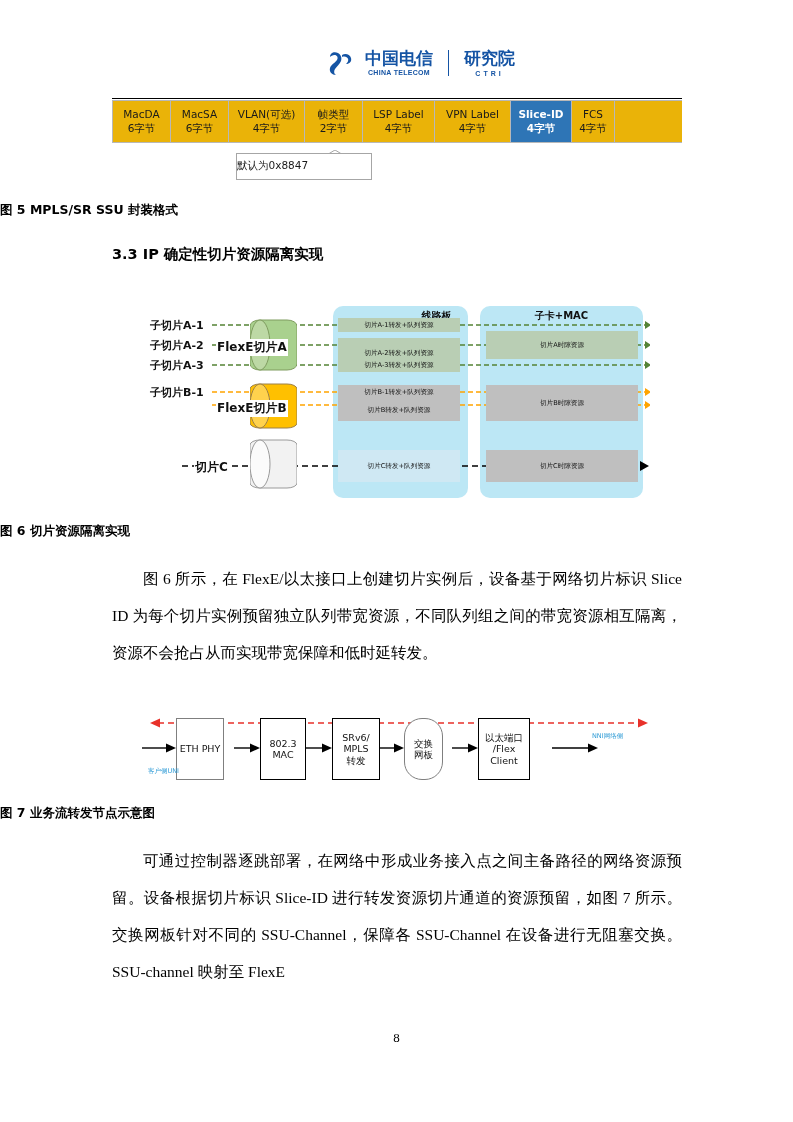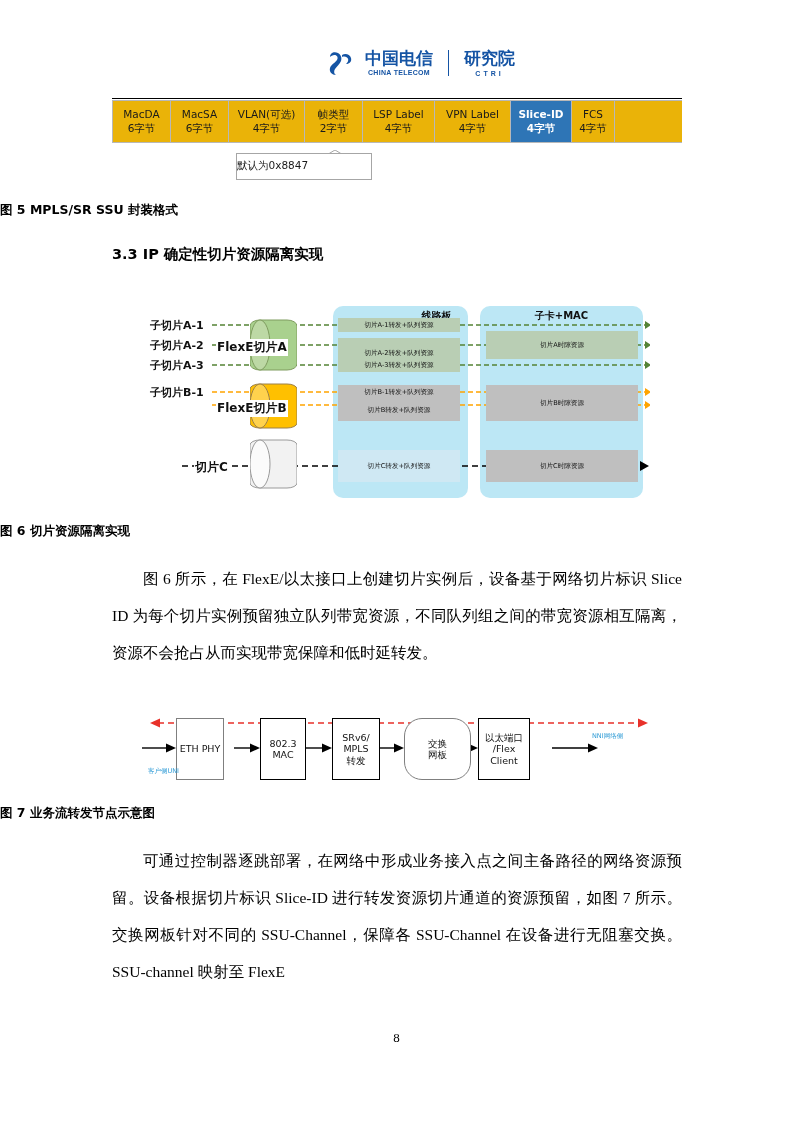--- a/index.html
+++ b/index.html
@@ -416,21 +416,21 @@
     <polygon points="338,36 328,31.5 328,40.5" fill="#000"></polygon>
     <polygon points="458,36 448,31.5 448,40.5" fill="#000"></polygon>
   </svg>
 
   <div class="fig7 fbox gray" style="position:absolute;left:36px; top:6px; width:48px; height:62px;">ETH PHY</div>
   <div class="fig7 fbox" style="position:absolute;left:120px; top:6px; width:46px; height:62px; white-space:pre-line;">802.3
 MAC</div>
   <div class="fig7 fbox" style="position:absolute;left:192px; top:6px; width:48px; height:62px; white-space:pre-line;">SRv6/
 MPLS
 转发</div>
-  <div class="fig7 fbox gray" style="position:absolute;left:264px; top:6px; width:67px; height:62px; white-space:pre-line;border-radius:18px;">交换
+  <div class="fig7 fbox gray" style="position:absolute;left:264px; top:6px; width:39px; height:62px; white-space:pre-line;border-radius:18px;">交换
 网板</div>
   <div class="fig7 fbox" style="position:absolute;left:338px; top:6px; width:52px; height:62px; white-space:pre-line;">以太端口
 /Flex
 Client</div>
 
   <div class="sidelabel" style="left:8px; top:17px;margin-top:38px;">客户侧UNI</div>
   <div class="sidelabel" style="left:452px; top:20px;">NNI网络侧</div>
 </div>
 
 <div class="caption" style="top:805px">图 7 业务流转发节点示意图</div>

